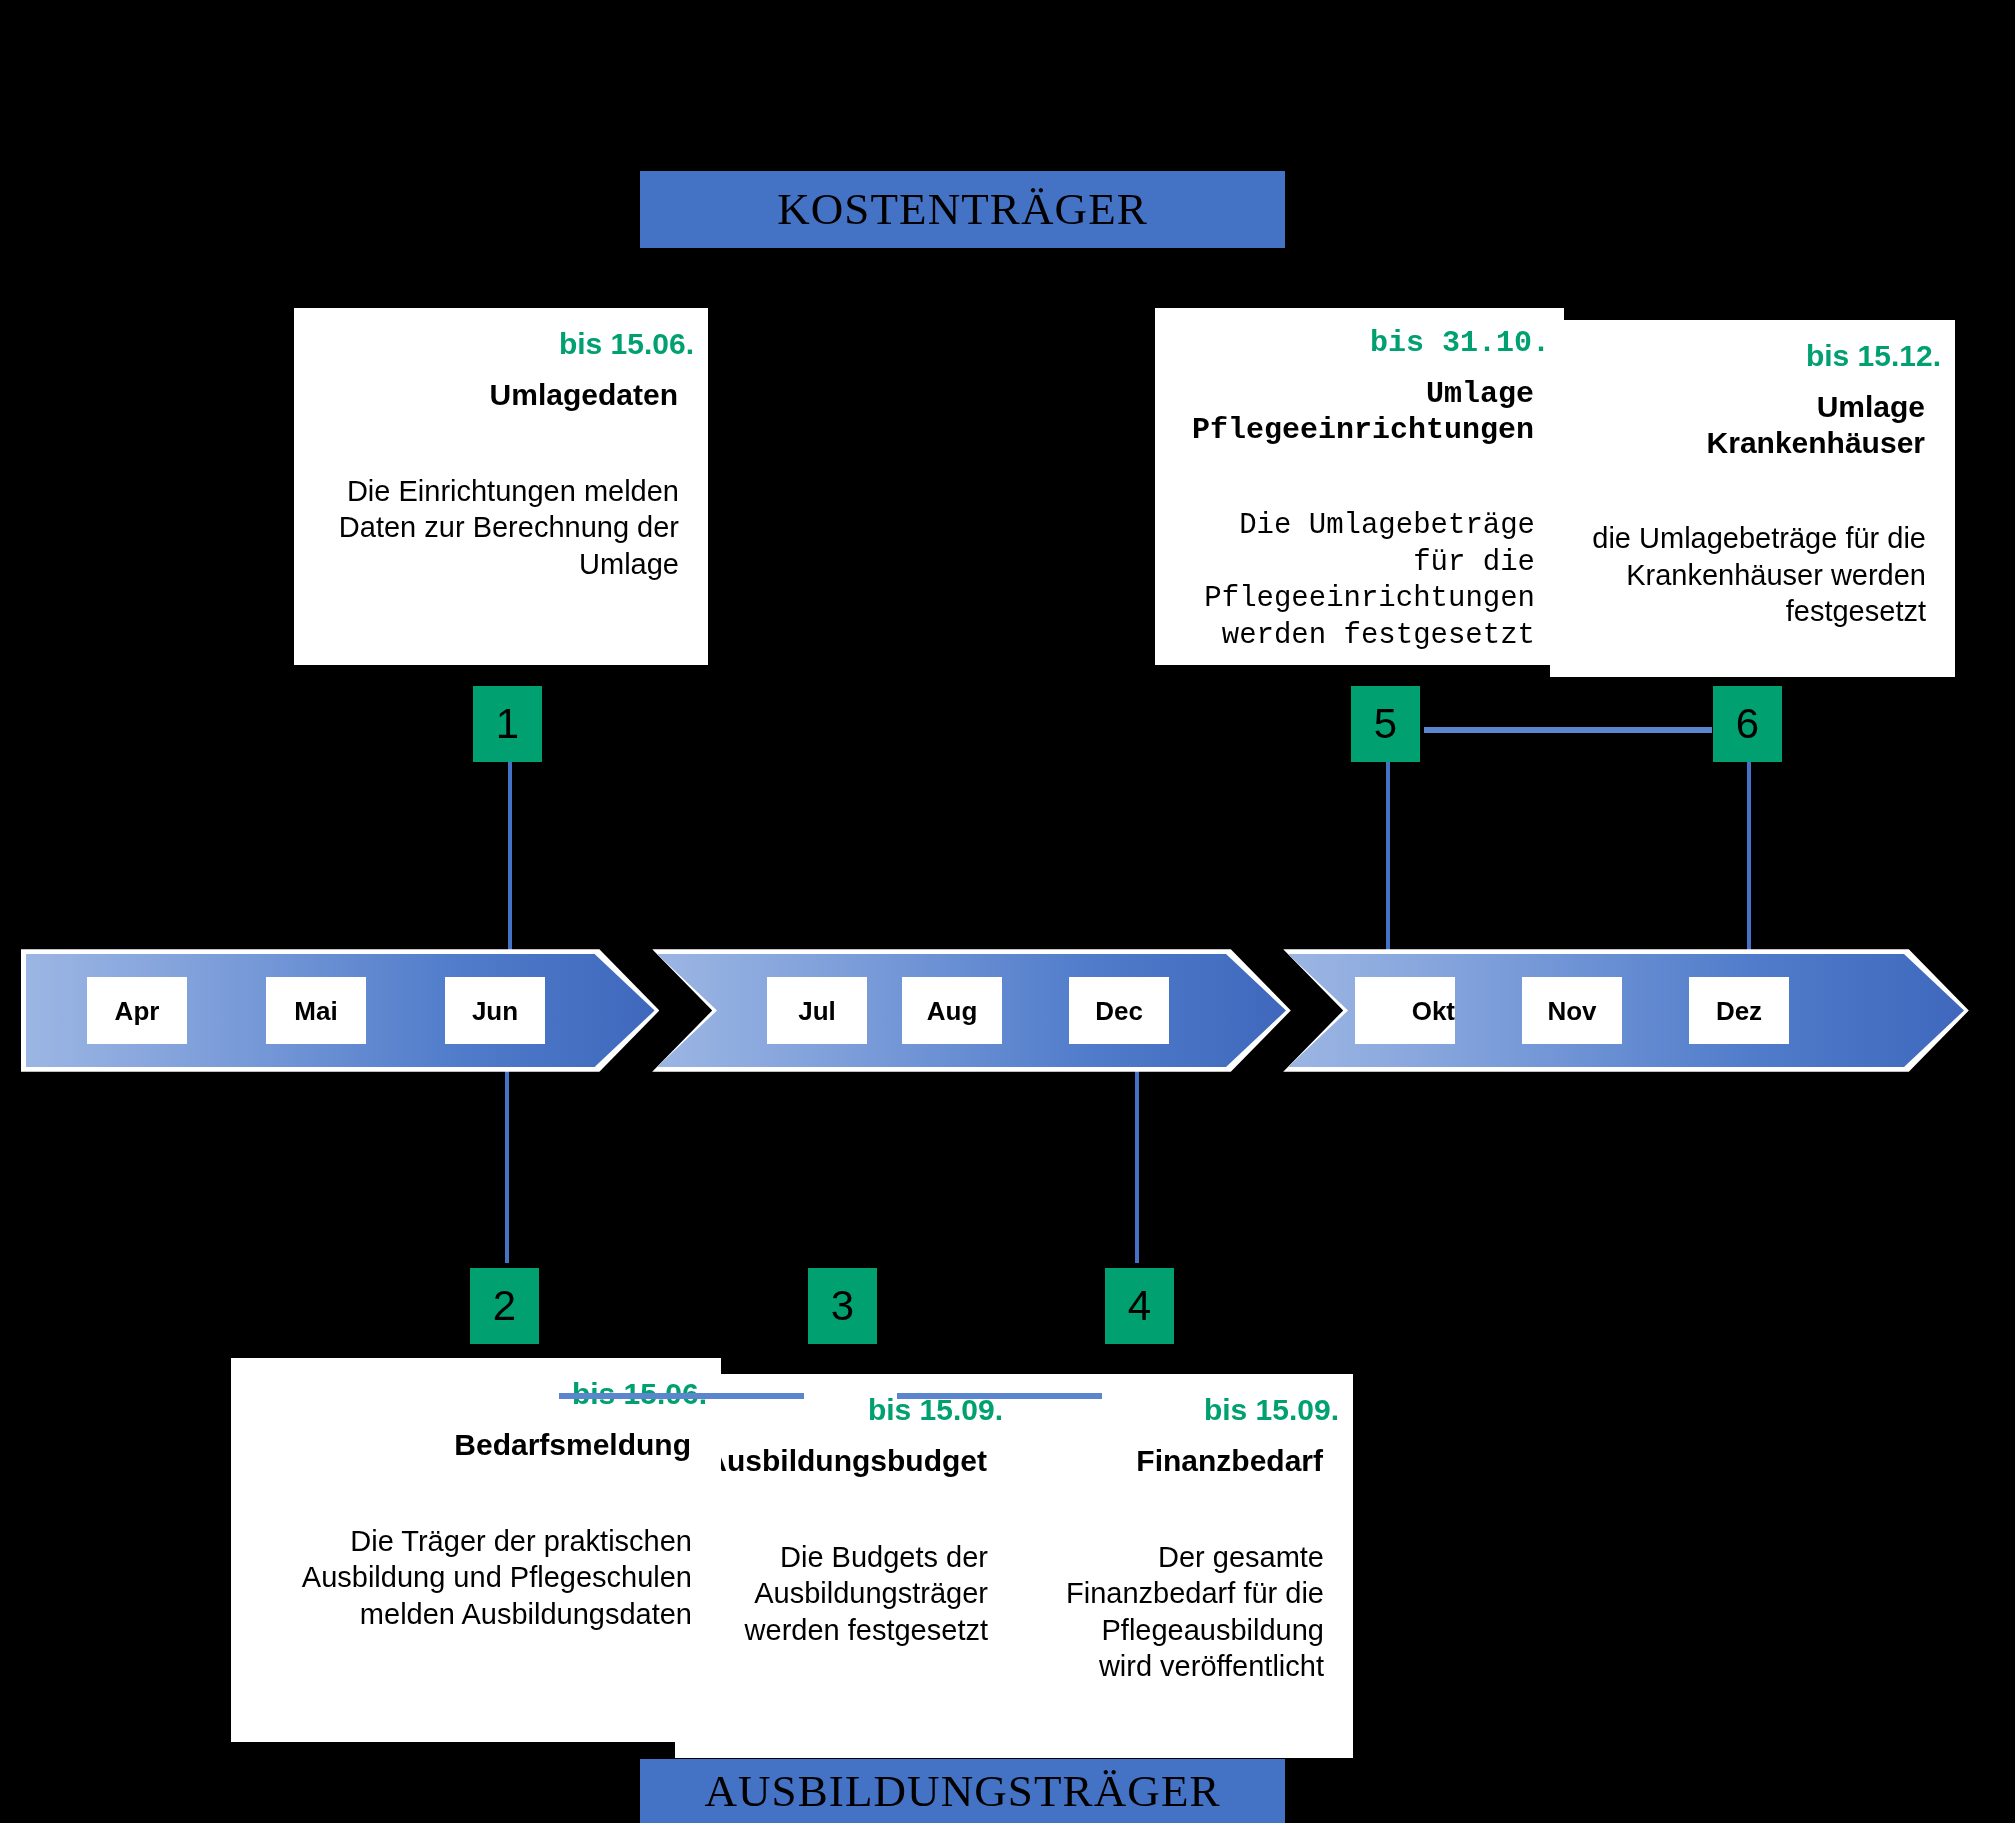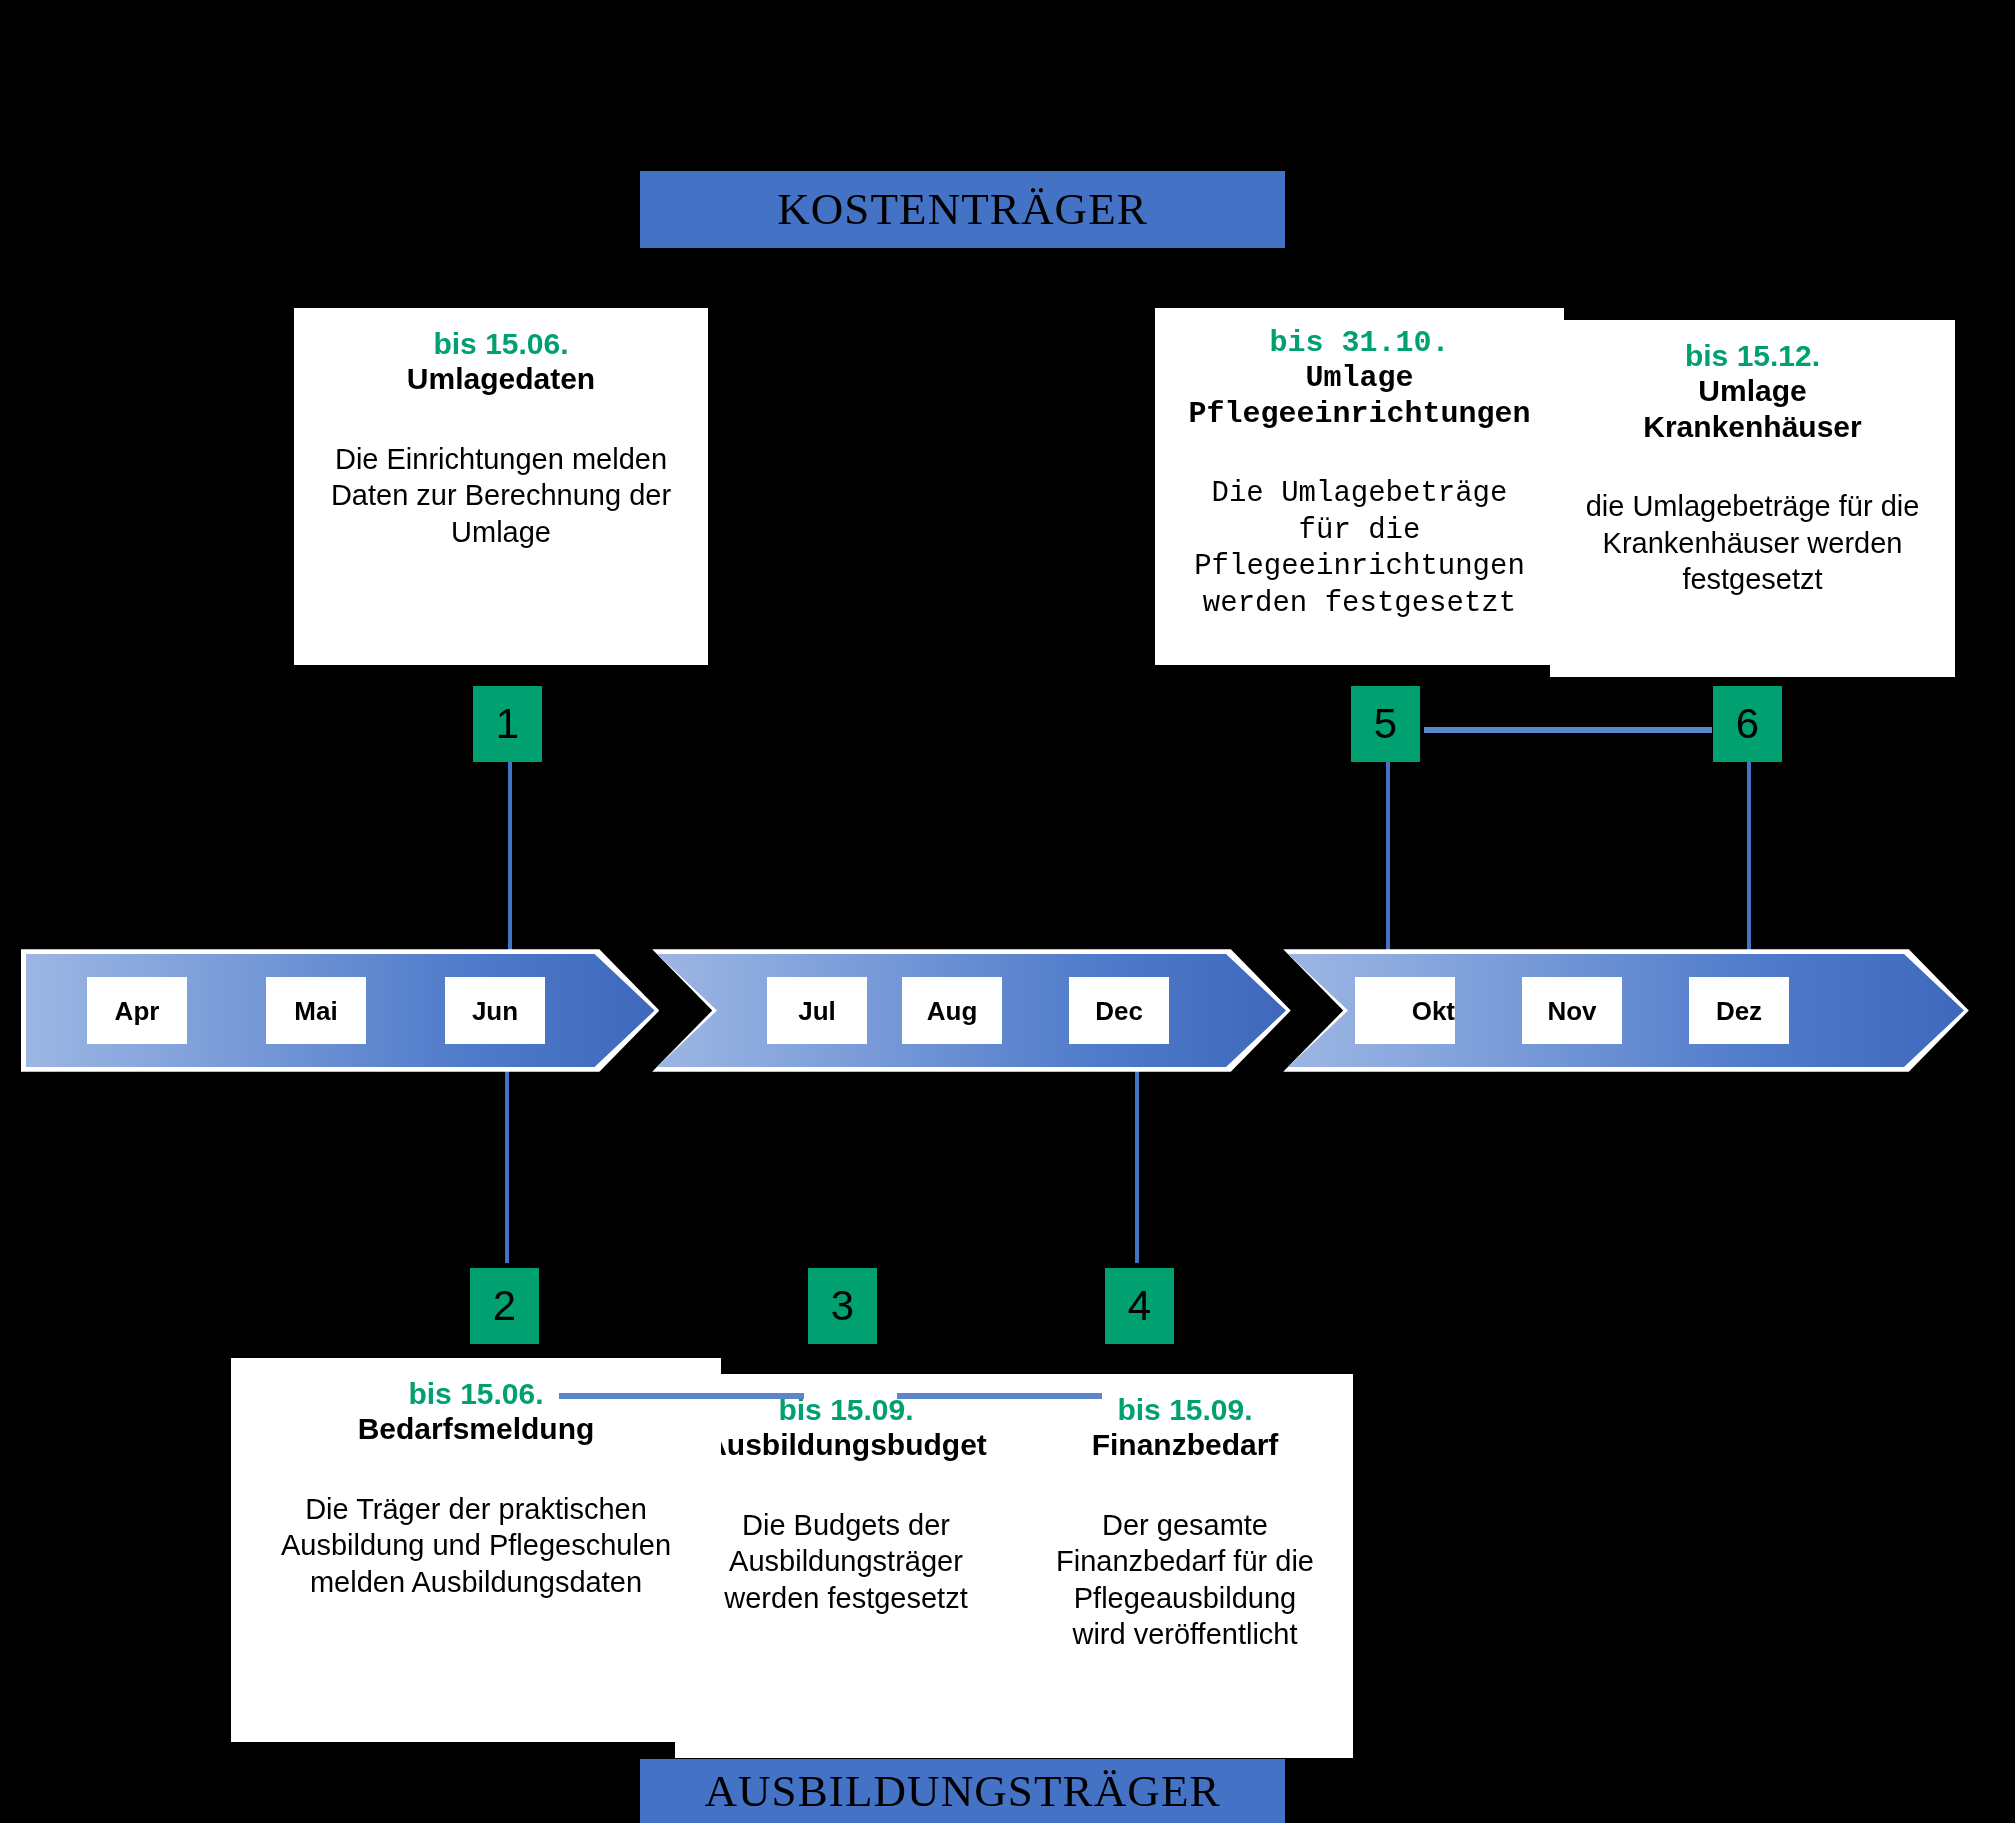--- a/index.html
+++ b/index.html
@@ -30,36 +30,36 @@
     line-height: 1;
     font-family: Liberation Serif, serif;
   }
 
   
   .card {
     position: absolute;
     background: #FFFFFF;
     box-sizing: border-box;
     padding: 18px 14px 10px 14px;
-    text-align: center;
+    text-align: right;
     color: #000000;
   }
   .card .due {
     color: #00A070;
     font-weight: bold;
     font-size: 30px;
     line-height: 1.18;
     margin: 0;
   }
   .card .title {
     color: #000000;
     font-weight: bold;
     font-size: 30px;
     line-height: 1.18;
-    margin: 0;
+    margin: 16px;
   }
   .card .desc {
     color: #000000;
     font-weight: normal;
     font-size: 29px;
     line-height: 1.26;
     margin: 15px;
   }
   .card .gap { height: 29px; }
 

